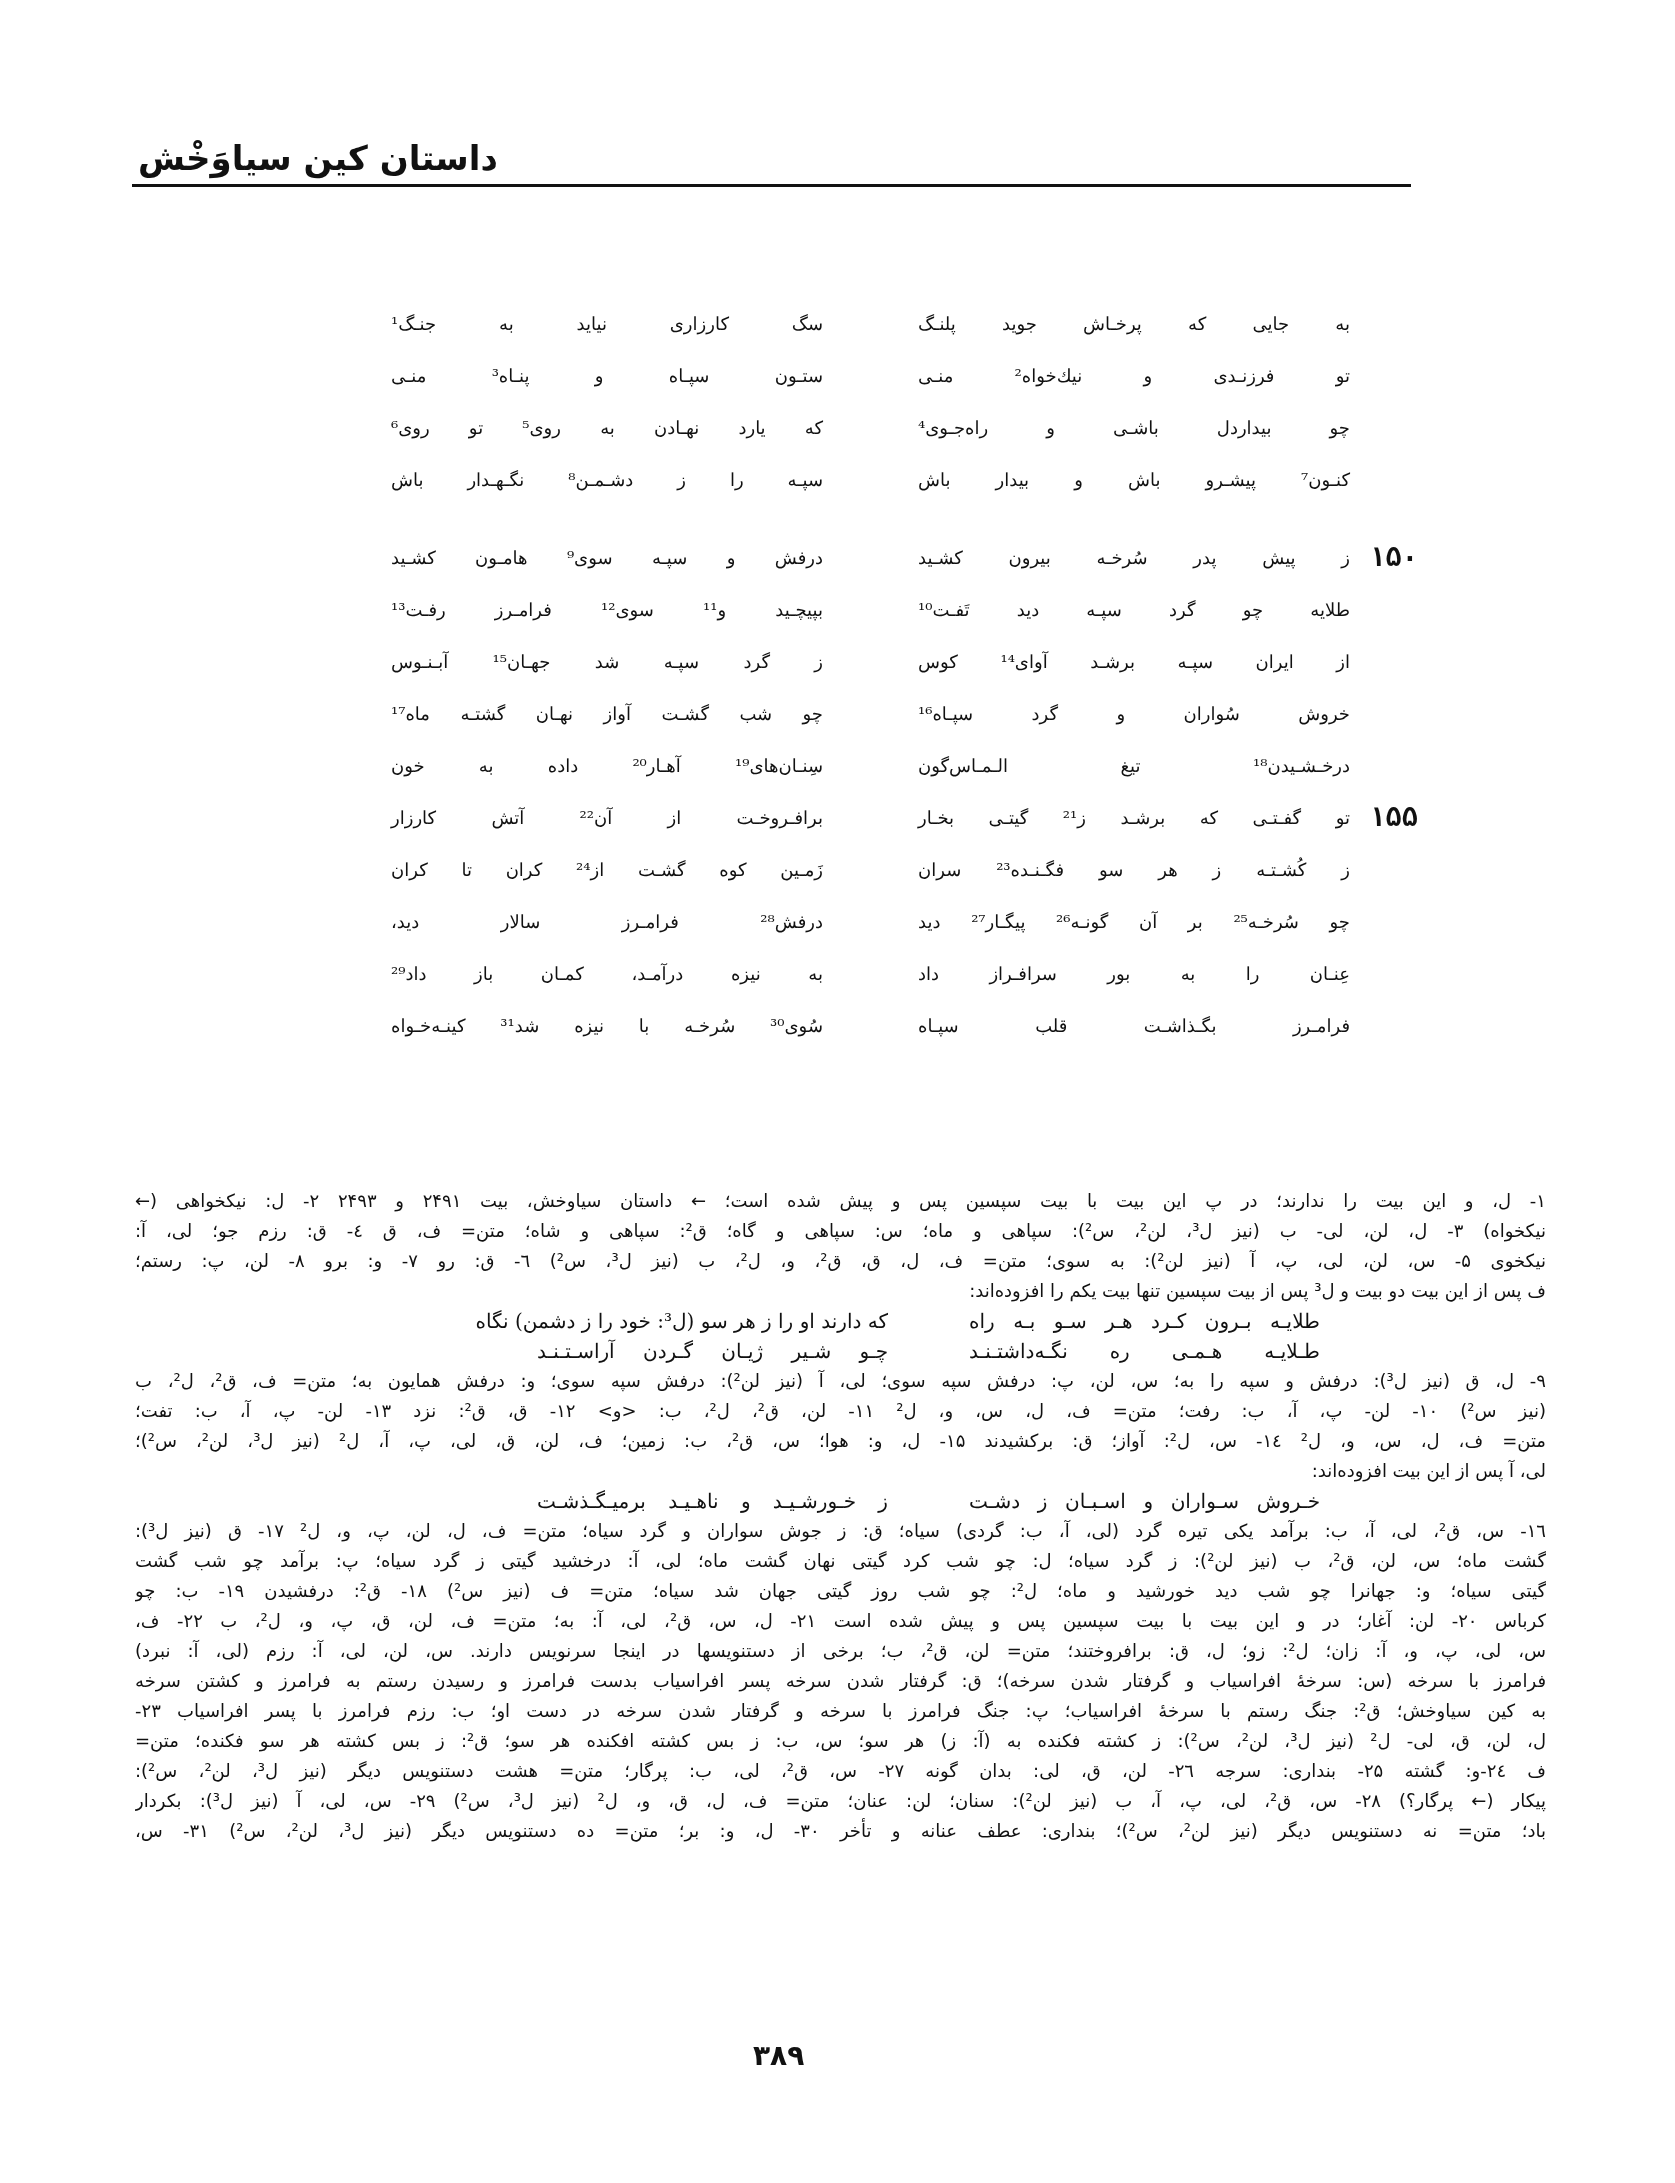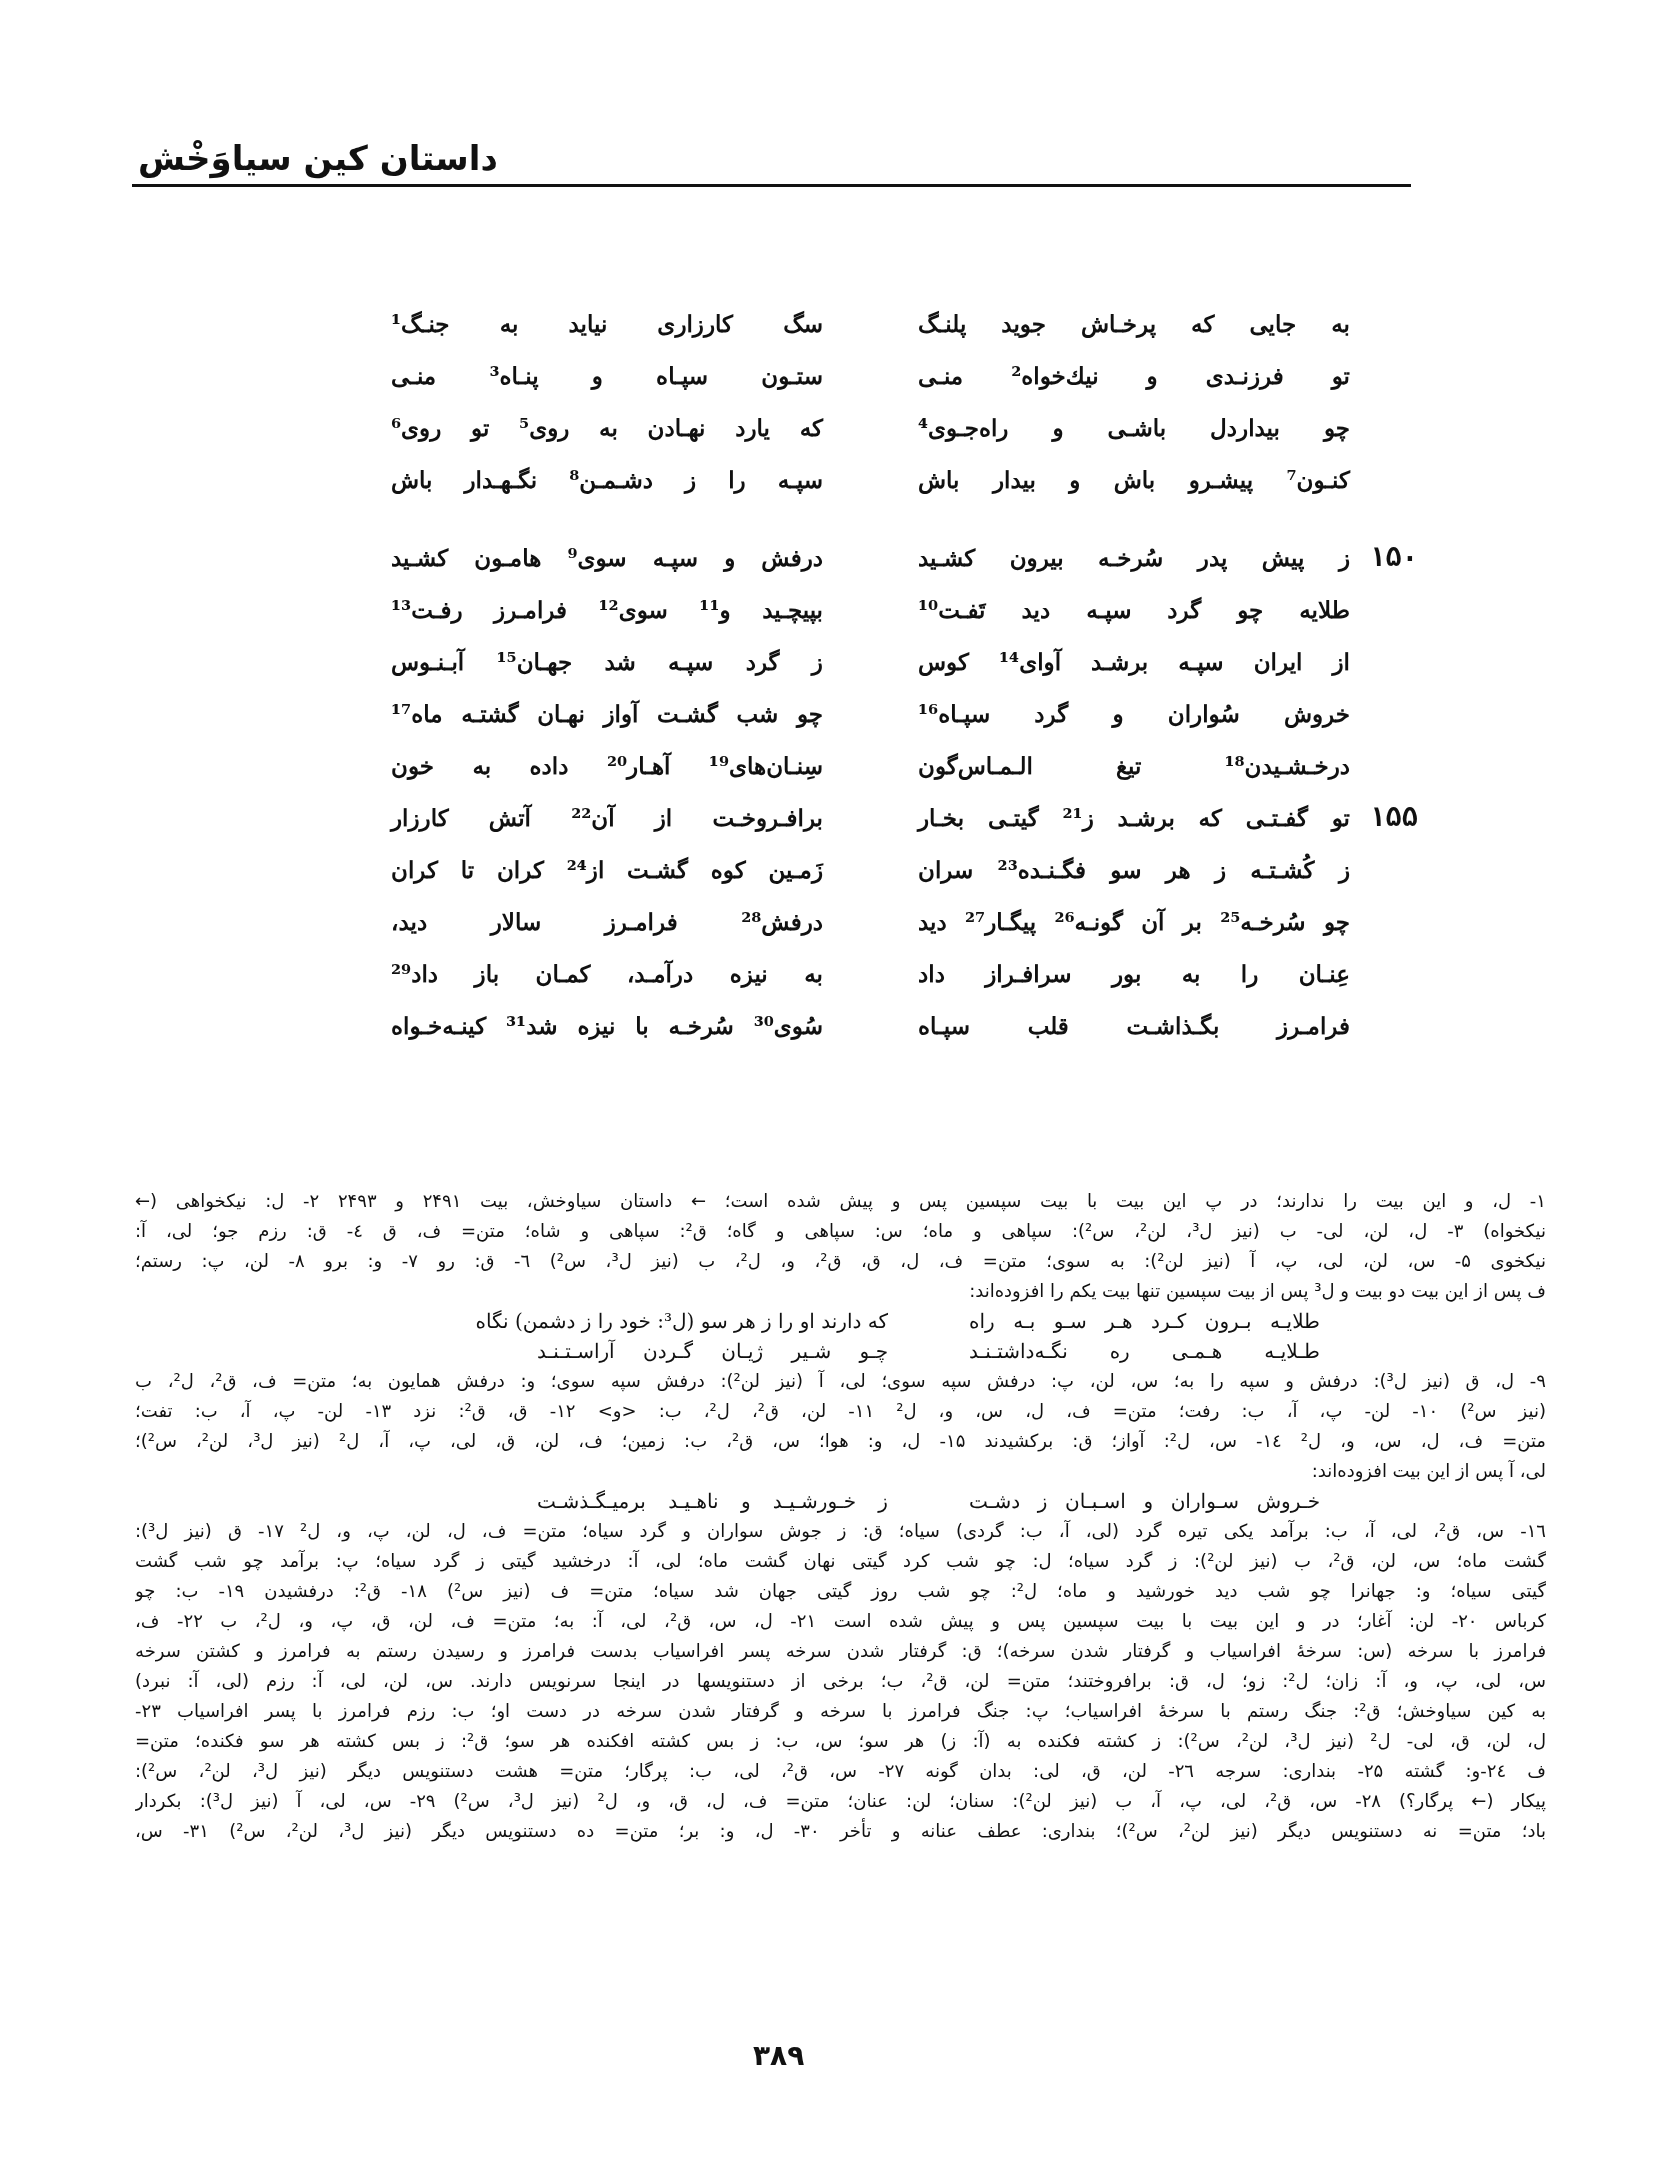--- a/index.html
+++ b/index.html
@@ -5,21 +5,21 @@
   html, body { margin:0; padding:0; background:#ffffff; }
   body { width:1676px; height:2183px; position:relative; overflow:hidden; color:#111;
          font-family:"DejaVu Sans", "Liberation Sans", sans-serif; }
   .page { position:absolute; left:0; top:0; width:1676px; height:2183px; }
   .running-head { position:absolute; left:138px; top:138px; direction:rtl;
                   font-family:"DejaVu Sans", sans-serif; font-weight:bold; font-size:34px; }
   .head-rule { position:absolute; left:132px; top:184px; width:1279px; height:2.7px; background:#111; }
   .verses { position:absolute; left:243px; top:297px; width:1175px; direction:rtl; }
   .stanza { margin-bottom:26px; }
   .bayt { position:relative; height:52px; display:flex; flex-direction:row; align-items:center; }
-  .hemi { width:432px; font-family:"DejaVu Serif", serif; font-size:23px; font-weight:bold;
+  .hemi { width:432px; font-family:"DejaVu Serif", serif; font-size:18px; font-weight:normal;
           text-align:justify; text-align-last:justify; white-space:nowrap; }
   .hemi-right { margin-right:68px; }
   .hemi-gap { width:95px; }
   .line-num { position:absolute; right:0; width:61px; font-family:Liberation Mono, monospace;
               font-size:27px; font-weight:bold; text-align:right; }
   .notes { position:absolute; left:135px; top:1165px; width:1411px; direction:rtl;
            font-family:"DejaVu Sans", sans-serif; font-size:18px; line-height:30px; text-align:justify;margin-top:21px; }
   .note-line { white-space:nowrap; overflow:hidden; text-align:justify; text-align-last:justify; }
   .note-line.last { text-align-last:right; }
   .quoted-bayt { display:flex; flex-direction:row; padding-right:226px; font-family:"DejaVu Serif", serif;
@@ -149,22 +149,22 @@
     <div class="note-line last">لی، آ پس از این بیت افزوده‌اند:</div>
     <div class="quoted-bayt">
         <span>خـروش سـواران و اسـبـان ز دشـت</span>
         <span class="gap"></span>
         <span>ز خـورشـیـد و ناهـیـد برمیـگـذشـت</span>
       </div>
     <div class="note-line">۱٦- س، ق²، لی، آ، ب: برآمد یکی تیره گرد (لی، آ، ب: گردی) سیاه؛ ق: ز جوش سواران و گرد سیاه؛ متن= ف، ل، لن، پ، و، ل²   ۱۷- ق (نیز ل³):</div>
     <div class="note-line">گشت ماه؛ س، لن، ق²، ب (نیز لن²): ز گرد سیاه؛ ل: چو شب کرد گیتی نهان گشت ماه؛ لی، آ: درخشید گیتی ز گرد سیاه؛ پ: برآمد چو شب گشت</div>
     <div class="note-line">گیتی سیاه؛ و: جهانرا چو شب دید خورشید و ماه؛ ل²: چو شب روز گیتی جهان شد سیاه؛ متن= ف (نیز س²)   ۱۸- ق²: درفشیدن   ۱۹- ب: چو</div>
     <div class="note-line">کرباس   ۲۰- لن: آغار؛ در و این بیت با بیت سپسین پس و پیش شده است   ۲۱- ل، س، ق²، لی، آ: به؛ متن= ف، لن، ق، پ، و، ل²، ب   ۲۲- ف،</div>
+    <div class="note-line">س، لی، پ، و، آ: زان؛ ل²: زو؛ ل، ق: برافروختند؛ متن= لن، ق²، ب؛ برخی از دستنویسها در اینجا سرنویس دارند. س، لن، لی، آ: رزم (لی، آ: نبرد)</div>
     <div class="note-line">فرامرز با سرخه (س: سرخهٔ افراسیاب و گرفتار شدن سرخه)؛ ق: گرفتار شدن سرخه پسر افراسیاب بدست فرامرز و رسیدن رستم به فرامرز و کشتن سرخه</div>
-    <div class="note-line">س، لی، پ، و، آ: زان؛ ل²: زو؛ ل، ق: برافروختند؛ متن= لن، ق²، ب؛ برخی از دستنویسها در اینجا سرنویس دارند. س، لن، لی، آ: رزم (لی، آ: نبرد)</div>
     <div class="note-line">به کین سیاوخش؛ ق²: جنگ رستم با سرخهٔ افراسیاب؛ پ: جنگ فرامرز با سرخه و گرفتار شدن سرخه در دست او؛ ب: رزم فرامرز با پسر افراسیاب   ۲۳-</div>
     <div class="note-line">ل، لن، ق، لی- ل² (نیز ل³، لن²، س²): ز کشته فکنده به (آ: ز) هر سو؛ س، ب: ز بس کشته افکنده هر سو؛ ق²: ز بس کشته هر سو فکنده؛ متن=</div>
     <div class="note-line">ف ۲٤-و: گشته   ۲۵- بنداری: سرجه   ۲٦- لن، ق، لی: بدان گونه   ۲۷- س، ق²، لی، ب: پرگار؛ متن= هشت دستنویس دیگر (نیز ل³، لن²، س²):</div>
     <div class="note-line">پیکار (← پرگار؟)   ۲۸- س، ق²، لی، پ، آ، ب (نیز لن²): سنان؛ لن: عنان؛ متن= ف، ل، ق، و، ل² (نیز ل³، س²)   ۲۹- س، لی، آ (نیز ل³): بکردار</div>
     <div class="note-line">باد؛ متن= نه دستنویس دیگر (نیز لن²، س²)؛ بنداری: عطف عنانه و تأخر   ۳۰- ل، و: بر؛ متن= ده دستنویس دیگر (نیز ل³، لن²، س²)   ۳۱- س،</div>
   </div>
 
   <div class="folio">۳۸۹</div>
 </div>
 

